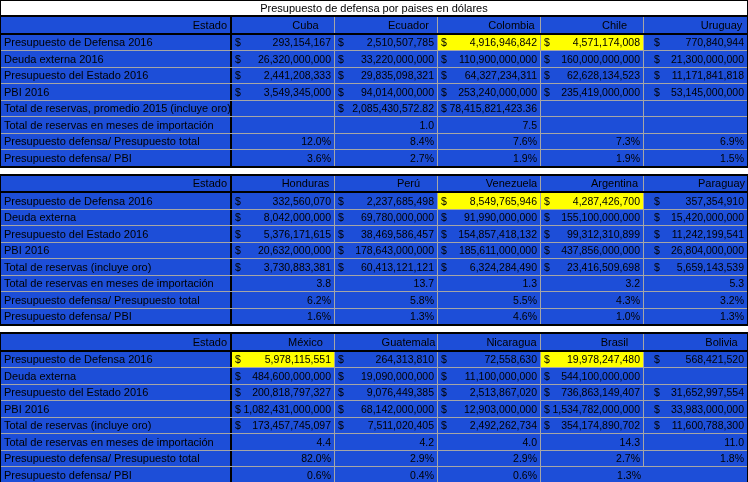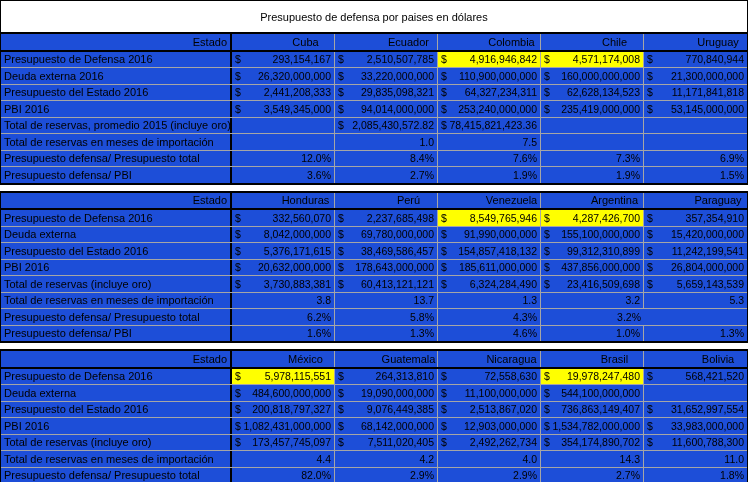--- a/index.html
+++ b/index.html
@@ -6,21 +6,21 @@
   .page{
     width:748px;
     box-sizing:border-box;
     font-family:"Liberation Sans","DejaVu Sans",sans-serif;
     font-size:11px;
     color:#000;
     background:#fff;
   }
   .title-row{
     box-sizing:border-box;
-    height:32px;
+    height:15px;
     border:1px solid #000;
     border-bottom:none;
     display:flex;
     align-items:center;
     justify-content:center;
     white-space:nowrap;
   }
   .section{
     box-sizing:border-box;
     border:1px solid #000;
@@ -38,21 +38,21 @@
   .row:last-child{border-bottom:none;}
   .row.header{border-bottom:2px solid #000;}
   .cell{
     display:flex;
     align-items:center;
     padding:0 3px;
     overflow:hidden;
     white-space:nowrap;
     border-right:1px solid #a6a6a6;
   }
-  .cell:last-child{border-right:none;}
+  .cell:last-child{border-right:none;margin-left:7px;}
   .cell.label{justify-content:flex-start;border-right:2px solid #000;}
   .cell.corner{justify-content:flex-end;border-right:2px solid #000;}
   .cell.country{justify-content:center;padding-left:48px;}
   .cell.data{justify-content:space-between;font-size:10.5px;}
   .cell.data.hl{background:#ffff00;}
 </style>
 </head>
 <body>
 
 <div class="page">
@@ -404,20 +404,24 @@
           <div class="cell data">
             <span></span>
             <span>6.2%</span>
           </div>
           <div class="cell data">
             <span></span>
             <span>5.8%</span>
           </div>
           <div class="cell data">
             <span></span>
+            <span>5.5%</span>
+          </div>
+          <div class="cell data">
+            <span></span>
             <span>4.3%</span>
           </div>
           <div class="cell data">
             <span></span>
             <span>3.2%</span>
           </div>
         </div>
         <div class="row">
           <div class="cell label">Presupuesto defensa/ PBI</div>
           <div class="cell data">

